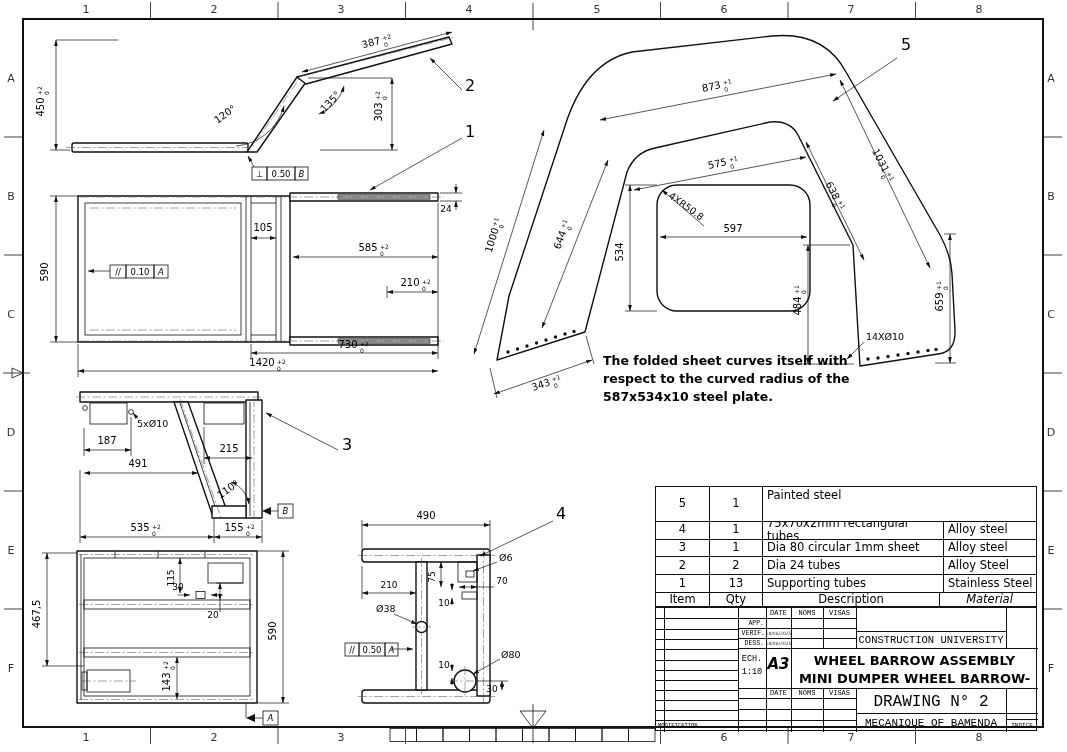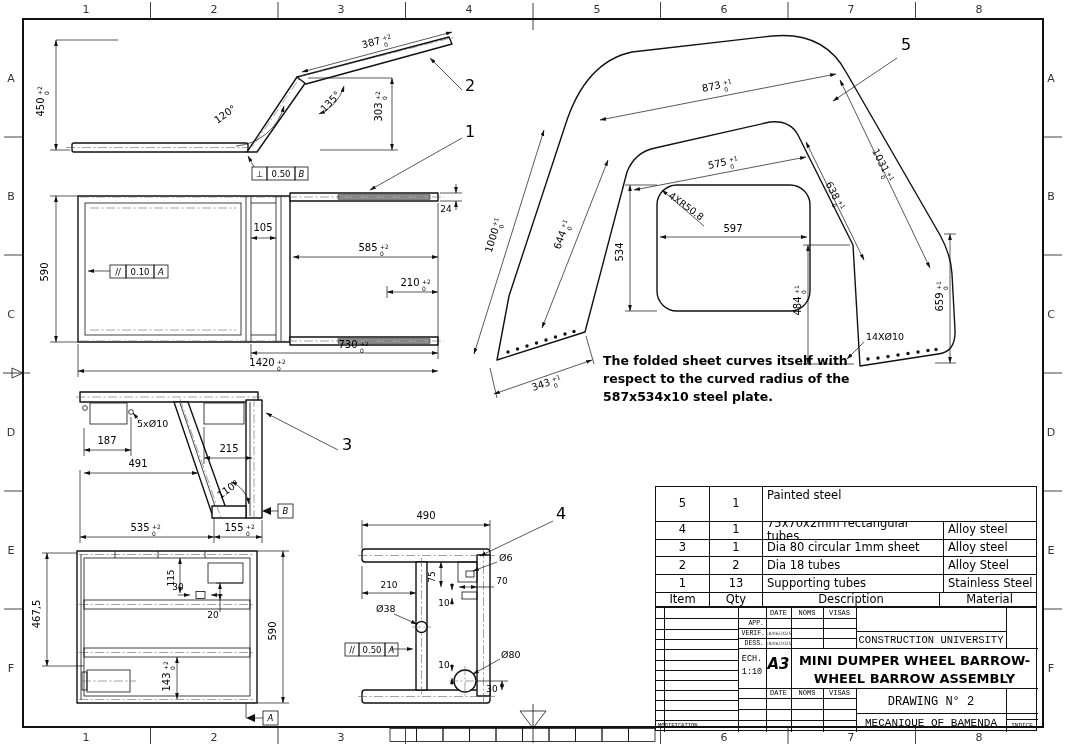--- a/index.html
+++ b/index.html
@@ -561,34 +561,34 @@
   </div>
   <div class="prow" style="height:17px;">
     <div class="pc c-item">3</div>
     <div class="pc c-qty">1</div>
     <div class="pc c-desc">Dia 80 circular 1mm sheet</div>
     <div class="pc c-mat">Alloy steel</div>
   </div>
   <div class="prow" style="height:17px;">
     <div class="pc c-item">2</div>
     <div class="pc c-qty">2</div>
-    <div class="pc c-desc">Dia 18  tubes</div>
+    <div class="pc c-desc">Dia 24  tubes</div>
     <div class="pc c-mat">Alloy Steel</div>
   </div>
   <div class="prow" style="height:17px;">
     <div class="pc c-item">1</div>
     <div class="pc c-qty">13</div>
     <div class="pc c-desc">Supporting tubes</div>
     <div class="pc c-mat">Stainless Steel</div>
   </div>
   <div class="prow" style="height:18px;flex:1;">
     <div class="pc c-item">Item</div>
     <div class="pc c-qty">Qty</div>
     <div class="pc c-desc" style="justify-content:center;padding-left:0;">Description</div>
-    <div class="pc c-mat" style="justify-content:center;padding-left:0;">Material</div>
+    <div class="pc c-mat" style="justify-content:center;padding-left:0;font-style:italic;">Material</div>
   </div>
 </div>
 
 <div id="tblock" class="abs">
 
   <div class="tb vline" style="left:8px;top:0;height:124px;"></div>
   <div class="tb vline" style="left:82px;top:0;height:124px;"></div>
   <div class="tb vline" style="left:110px;top:0;height:124px;"></div>
   <div class="tb vline" style="left:135px;top:0;height:124px;"></div>
   <div class="tb vline" style="left:167px;top:0;height:40px;"></div>
@@ -630,24 +630,24 @@
   <div class="tb tcell tserif" style="left:82px;top:30px;width:28px;height:10px;font-size:6.5px;justify-content:flex-end;padding-right:2px;">DESS.</div>
   <div class="tb tcell" style="left:110px;top:20px;width:25px;height:10px;font-size:4.5px;color:#333;">18/06/2025</div>
   <div class="tb tcell" style="left:110px;top:30px;width:25px;height:10px;font-size:4.5px;color:#333;">18/06/2025</div>
   <div class="tb tcell tserif" style="left:200px;top:23px;width:150px;height:17px;font-size:10.5px;">CONSTRUCTION UNIVERSITY</div>
   <div class="tb tserif" style="left:82px;top:45px;width:28px;font-size:8.5px;text-align:center;line-height:1.5;">
     <div>ECH.</div>
     <div>1:10</div>
   </div>
   <div class="tb tcell" style="left:110px;top:48px;width:25px;height:16px;font-size:15px;font-style:italic;font-weight:bold;">A3</div>
   <div class="tb" style="left:135px;top:44px;width:247px;text-align:center;font-weight:bold;font-size:13px;line-height:1.35;">
+    <div>WHEEL BARROW ASSEMBLY</div>
     <div>MINI DUMPER WHEEL BARROW-</div>
-    <div>WHEEL BARROW ASSEMBLY</div>
   </div>
   <div class="tb tcell tserif" style="left:110px;top:80px;width:25px;height:10px;font-size:7px;">DATE</div>
   <div class="tb tcell tserif" style="left:135px;top:80px;width:32px;height:10px;font-size:7px;">NOMS</div>
   <div class="tb tcell tserif" style="left:167px;top:80px;width:33px;height:10px;font-size:7px;">VISAS</div>
-  <div class="tb tcell tserif" style="left:200px;top:83px;width:150px;height:22px;font-size:12px;">DRAWING N° 2</div>
+  <div class="tb tcell tserif" style="left:200px;top:83px;width:150px;height:22px;font-size:16px;">DRAWING N° 2</div>
   <div class="tb tcell tserif" style="left:200px;top:105px;width:150px;height:19px;font-size:11px;">MECANIQUE OF BAMENDA</div>
   <div class="tb tcell tserif" style="left:350px;top:111px;width:32px;height:13px;font-size:6px;">INDICE</div>
   <div class="tb tserif" style="left:2px;top:114px;width:80px;font-size:5.5px;">MODIFICATION</div>
 </div>
 </div>
 
 </body></html>

